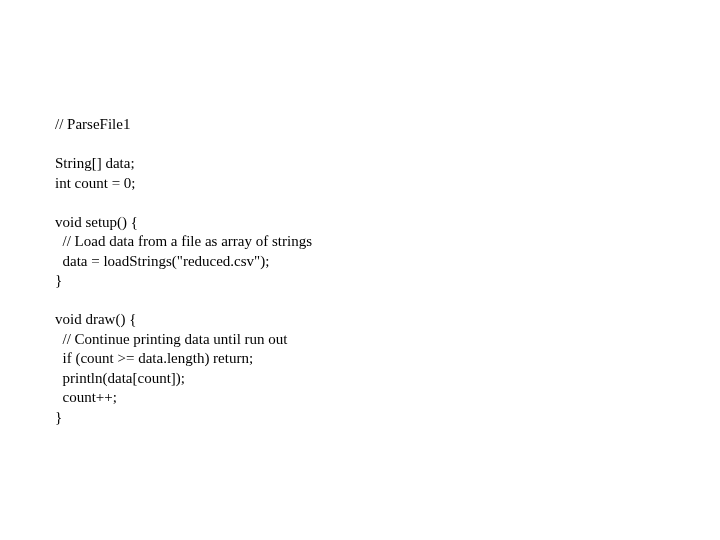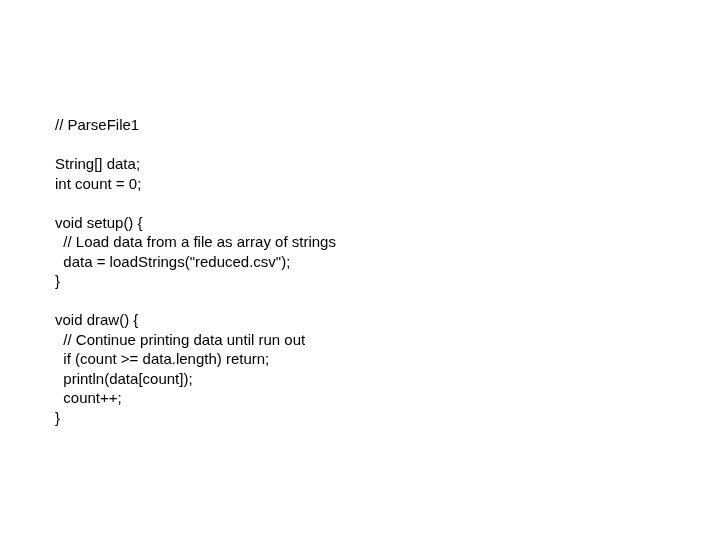--- a/index.html
+++ b/index.html
@@ -19,21 +19,21 @@
     width: 720px;
     height: 540px;
     background: #ffffff;
   }
   #code-listing {
     position: absolute;
     left: 55px;
     top: 100px;
     width: 640px;
     color: #000000;
-    font-family: Liberation Sans, sans-serif;
+    font-family: Liberation Serif, serif;
     font-size: 15px;
     line-height: 19.5px;
     letter-spacing: 0px;
     white-space: pre;
     font-weight: 400;
     -webkit-font-smoothing: none;
   }
   .code-line {
     display: block;
     height: 19.5px;

